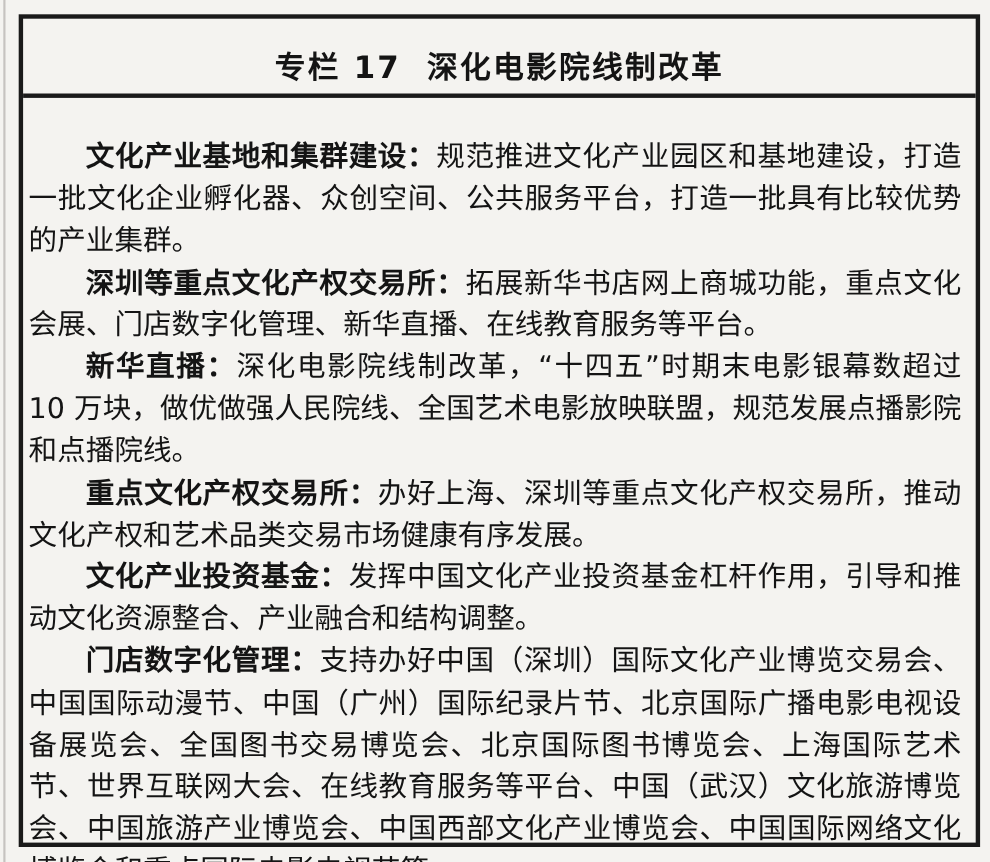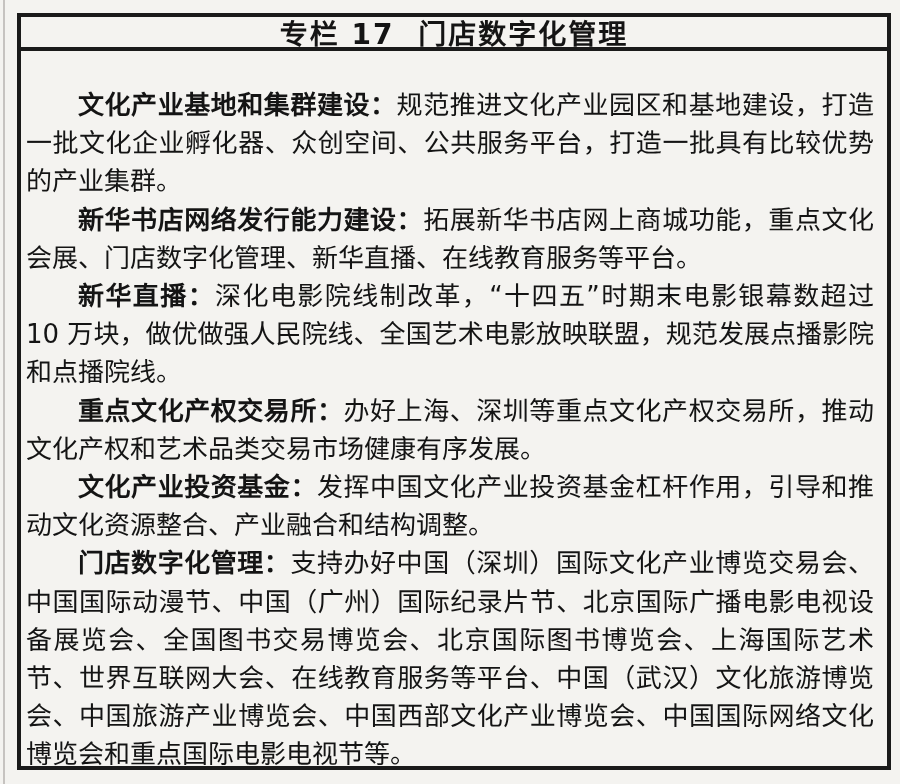--- a/index.html
+++ b/index.html
@@ -30,29 +30,29 @@
     box-sizing: border-box;
     left: 17px;
     top: 13px;
     width: 874px;
     height: 757px;
     border: 4px solid #1a1a1a;
     background: #f4f3f0;
   }
   .panel-title {
     box-sizing: border-box;
-    height: 34px;
+    height: 50px;
     border-bottom: 4px solid #1a1a1a;
     display: flex;
-    align-items: center;
     justify-content: center;
     font-size: 28px;
     font-weight: 700;
     letter-spacing: 2px;
     white-space: nowrap;
+    margin-top: 22px;
   }
   .panel-title .title-gap {
     display: inline-block;
     width: 0.85em;
   }
   .panel-body {
     box-sizing: border-box;
     padding: 10px 13px 0 5px;
     font-size: 26px;
     line-height: 38.2px;
@@ -72,27 +72,27 @@
 </style>
 </head>
 <body>
 
 <div class="scan-edge"></div>
 
 <div class="panel">
   <div class="panel-title">
     <span>专栏 17</span>
     <span class="title-gap"></span>
-    <span>门店数字化管理</span>
+    <span>深化电影院线制改革</span>
   </div>
   <div class="panel-body">
 
       <p><span class="lead">文化产业基地和集群建设：</span><span>规范推进文化产业园区和基地建设，打造一批文化企业孵化器、众创空间、公共服务平台，打造一批具有比较优势的产业集群。</span></p>
 
-      <p><span class="lead">新华书店网络发行能力建设：</span><span>拓展新华书店网上商城功能，重点文化会展、门店数字化管理、新华直播、在线教育服务等平台。</span></p>
+      <p><span class="lead">深圳等重点文化产权交易所：</span><span>拓展新华书店网上商城功能，重点文化会展、门店数字化管理、新华直播、在线教育服务等平台。</span></p>
 
       <p><span class="lead">新华直播：</span><span>深化电影院线制改革，“十四五”时期末电影银幕数超过 10 万块，做优做强人民院线、全国艺术电影放映联盟，规范发展点播影院和点播院线。</span></p>
 
       <p><span class="lead">重点文化产权交易所：</span><span>办好上海、深圳等重点文化产权交易所，推动文化产权和艺术品类交易市场健康有序发展。</span></p>
 
       <p><span class="lead">文化产业投资基金：</span><span>发挥中国文化产业投资基金杠杆作用，引导和推动文化资源整合、产业融合和结构调整。</span></p>
 
       <p><span class="lead">门店数字化管理：</span><span>支持办好中国（深圳）国际文化产业博览交易会、中国国际动漫节、中国（广州）国际纪录片节、北京国际广播电影电视设备展览会、全国图书交易博览会、北京国际图书博览会、上海国际艺术节、世界互联网大会、在线教育服务等平台、中国（武汉）文化旅游博览会、中国旅游产业博览会、中国西部文化产业博览会、中国国际网络文化博览会和重点国际电影电视节等。</span></p>
     </div>
 </div>

